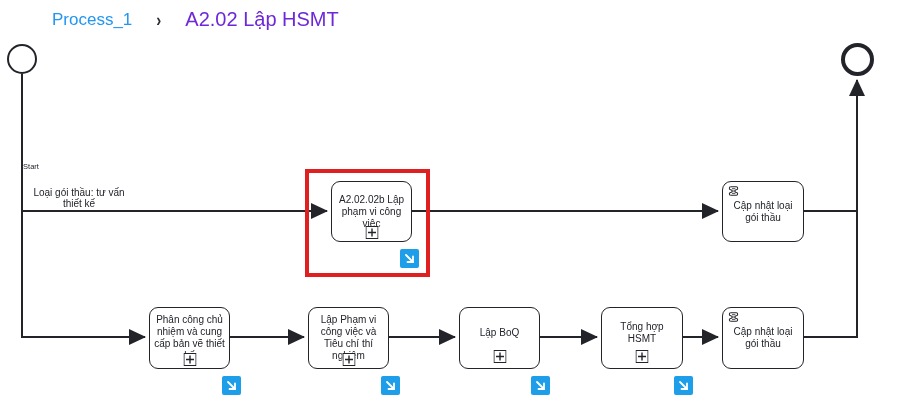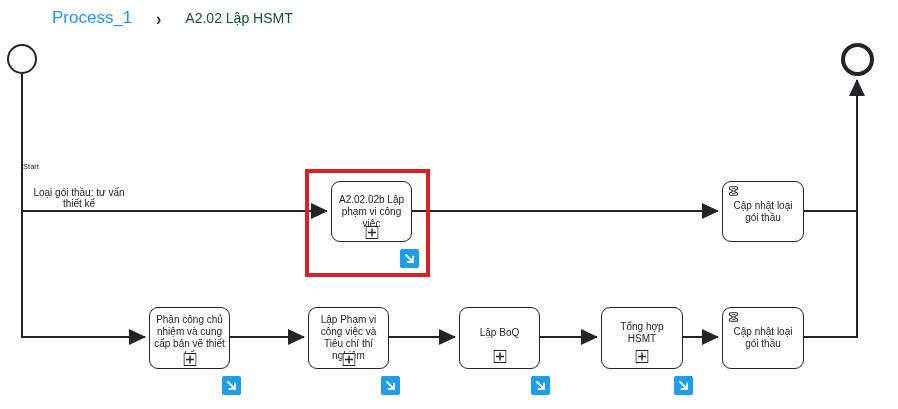--- a/index.html
+++ b/index.html
@@ -4,21 +4,21 @@
 <style>
   * { margin:0; padding:0; box-sizing:border-box; }
   html,body { width:898px; height:409px; background:#ffffff; overflow:hidden;
               font-family:"Liberation Sans", sans-serif; }
   .stage { position:relative; width:898px; height:409px; background:#fff; }
 
   
   .breadcrumb { position:absolute; left:16px; top:8px; display:flex; align-items:center; gap:24px;margin-left:36px; }
   .crumb-link { color:#2196f3; font-size:17px; cursor:pointer; }
   .crumb-sep  { color:#2b2b33; font-size:15px; font-weight:bold; transform:scaleY(1.2); }
-  .crumb-cur  { color:#14532d; font-size:14px; }
+  .crumb-cur  { color:#6d28d9; font-size:20px; }
 
   
   svg.wires { position:absolute; left:0; top:0; pointer-events:none; }
 
   
   .event { position:absolute; border-radius:50%; background:#fff; }
   .event.start { left:7px;  top:44px; width:30px; height:30px; border:2px solid #22242a; }
   .event.end   { left:841px; top:43px; width:33px; height:33px; border:4px solid #22242a; }
   .event-label { position:absolute; left:-3px; top:76px; width:50px; text-align:center;
                  font-size:7.5px; color:#22242a;margin-top:40px; }

